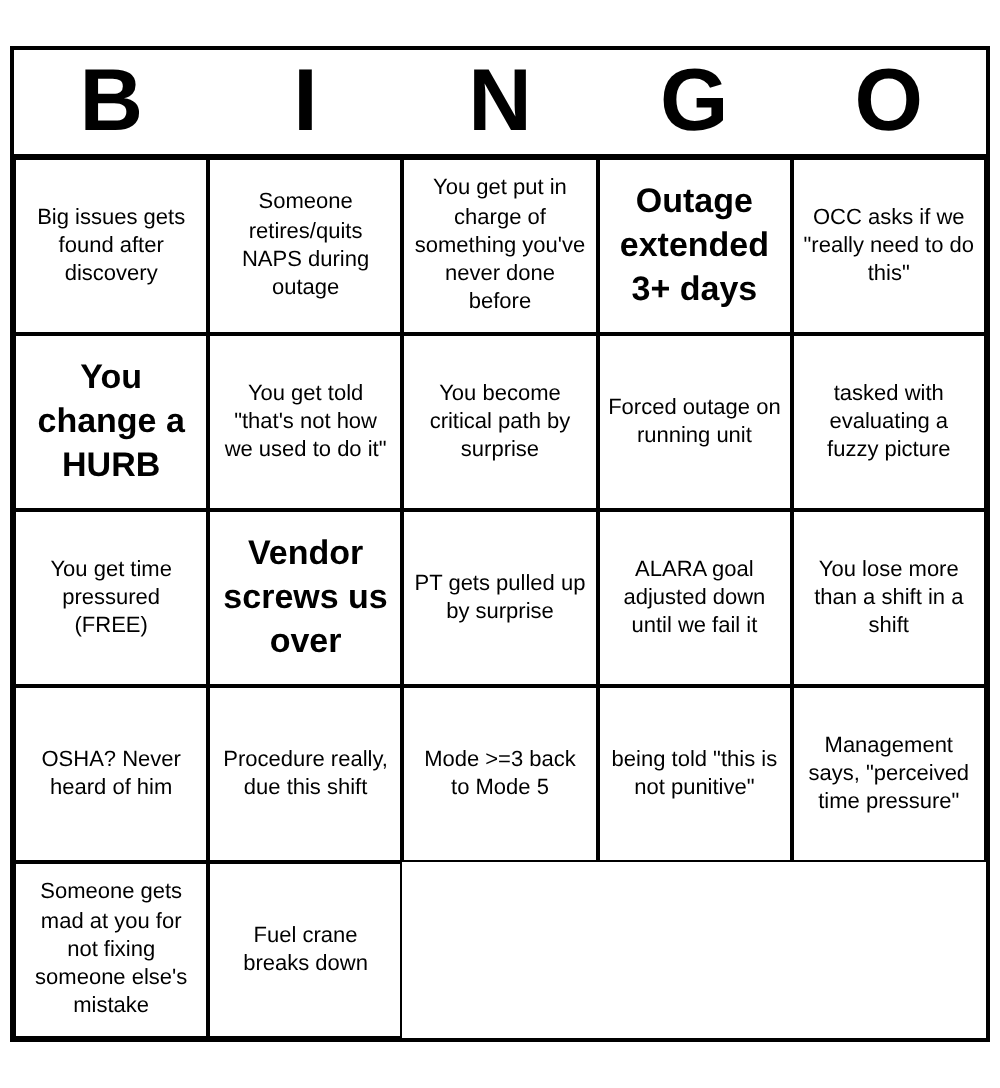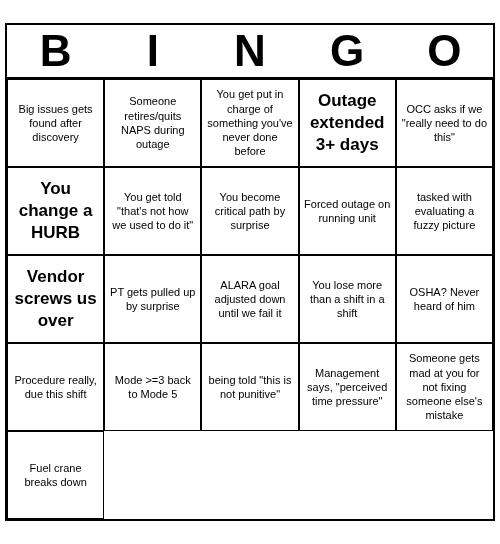--- a/index.html
+++ b/index.html
@@ -68,20 +68,21 @@
   <div class="cell">Big issues gets found after discovery</div>
       <div class="cell">Someone retires/quits NAPS during outage</div>
       <div class="cell">You get put in charge of something you've never done before</div>
       <div class="cell large-text">Outage extended 3+ days</div>
       <div class="cell">OCC asks if we "really need to do this"</div>
       <div class="cell large-text">You change a HURB</div>
       <div class="cell">You get told "that's not how we used to do it"</div>
       <div class="cell">You become critical path by surprise</div>
       <div class="cell">Forced outage on running unit</div>
       <div class="cell">tasked with evaluating a fuzzy picture</div>
+      <div class="cell">You get time pressured (FREE)</div>
       <div class="cell large-text">Vendor screws us over</div>
       <div class="cell">PT gets pulled up by surprise</div>
       <div class="cell">ALARA goal adjusted down until we fail it</div>
       <div class="cell">You lose more than a shift in a shift</div>
       <div class="cell">OSHA? Never heard of him</div>
       <div class="cell">Procedure really, due this shift</div>
       <div class="cell">Mode &gt;=3 back to Mode 5</div>
       <div class="cell">being told "this is not punitive"</div>
       <div class="cell">Management says, "perceived time pressure"</div>
       <div class="cell">Someone gets mad at you for not fixing someone else's mistake</div>

